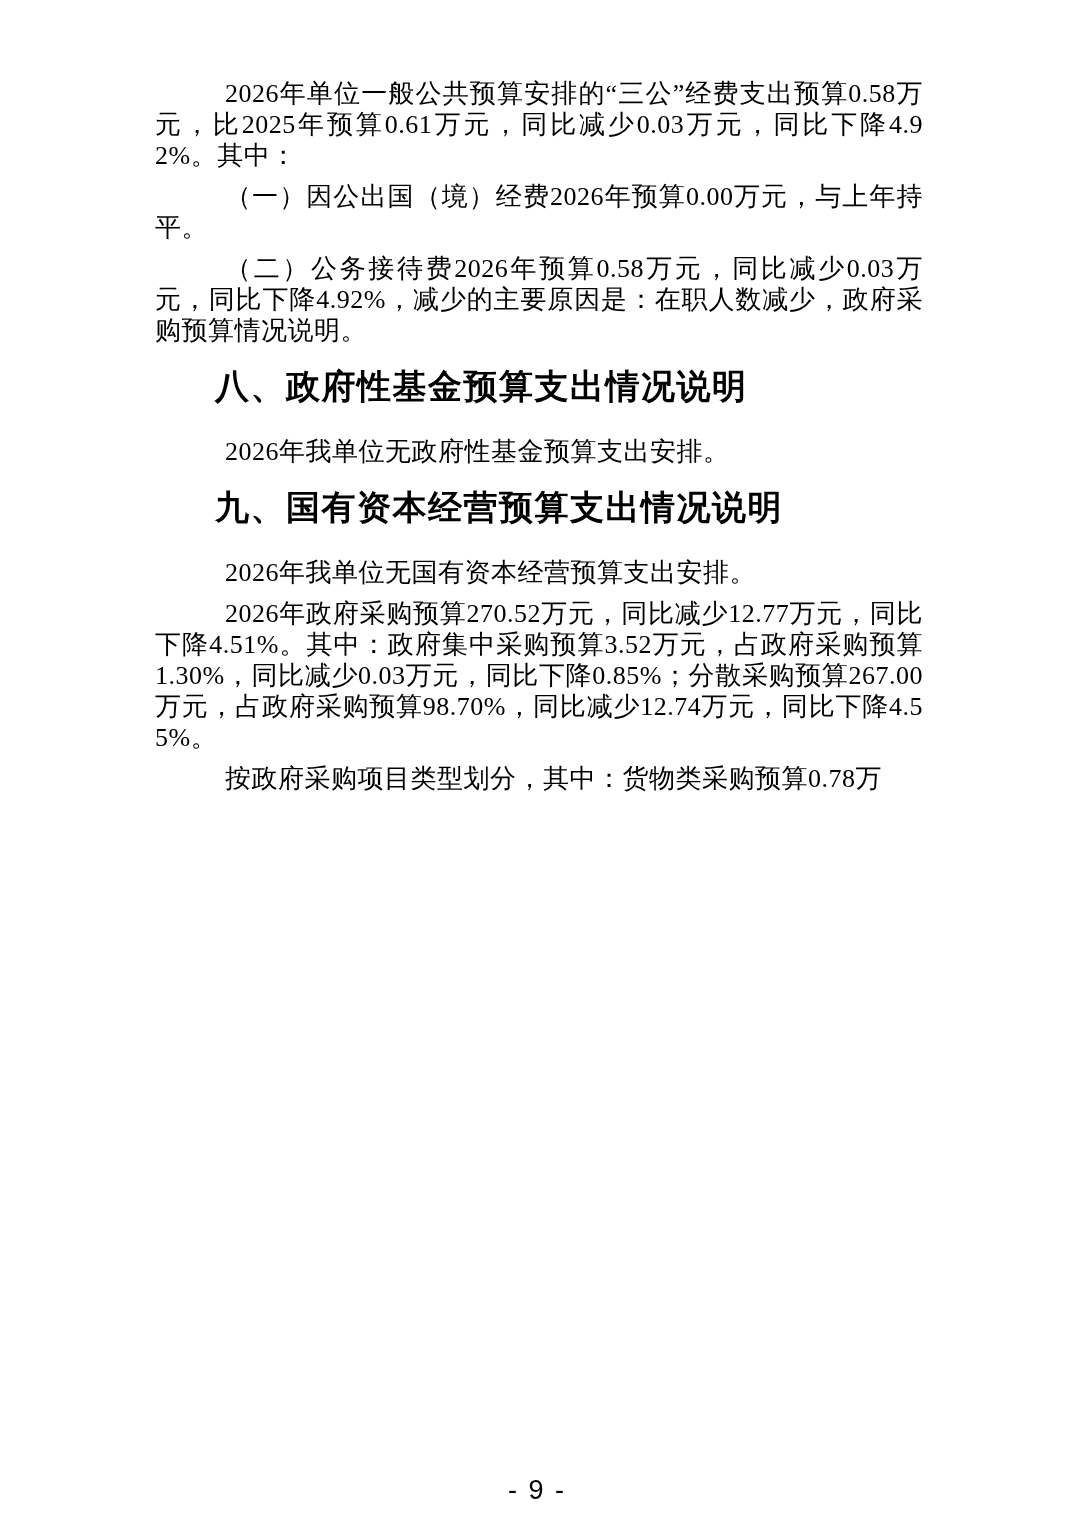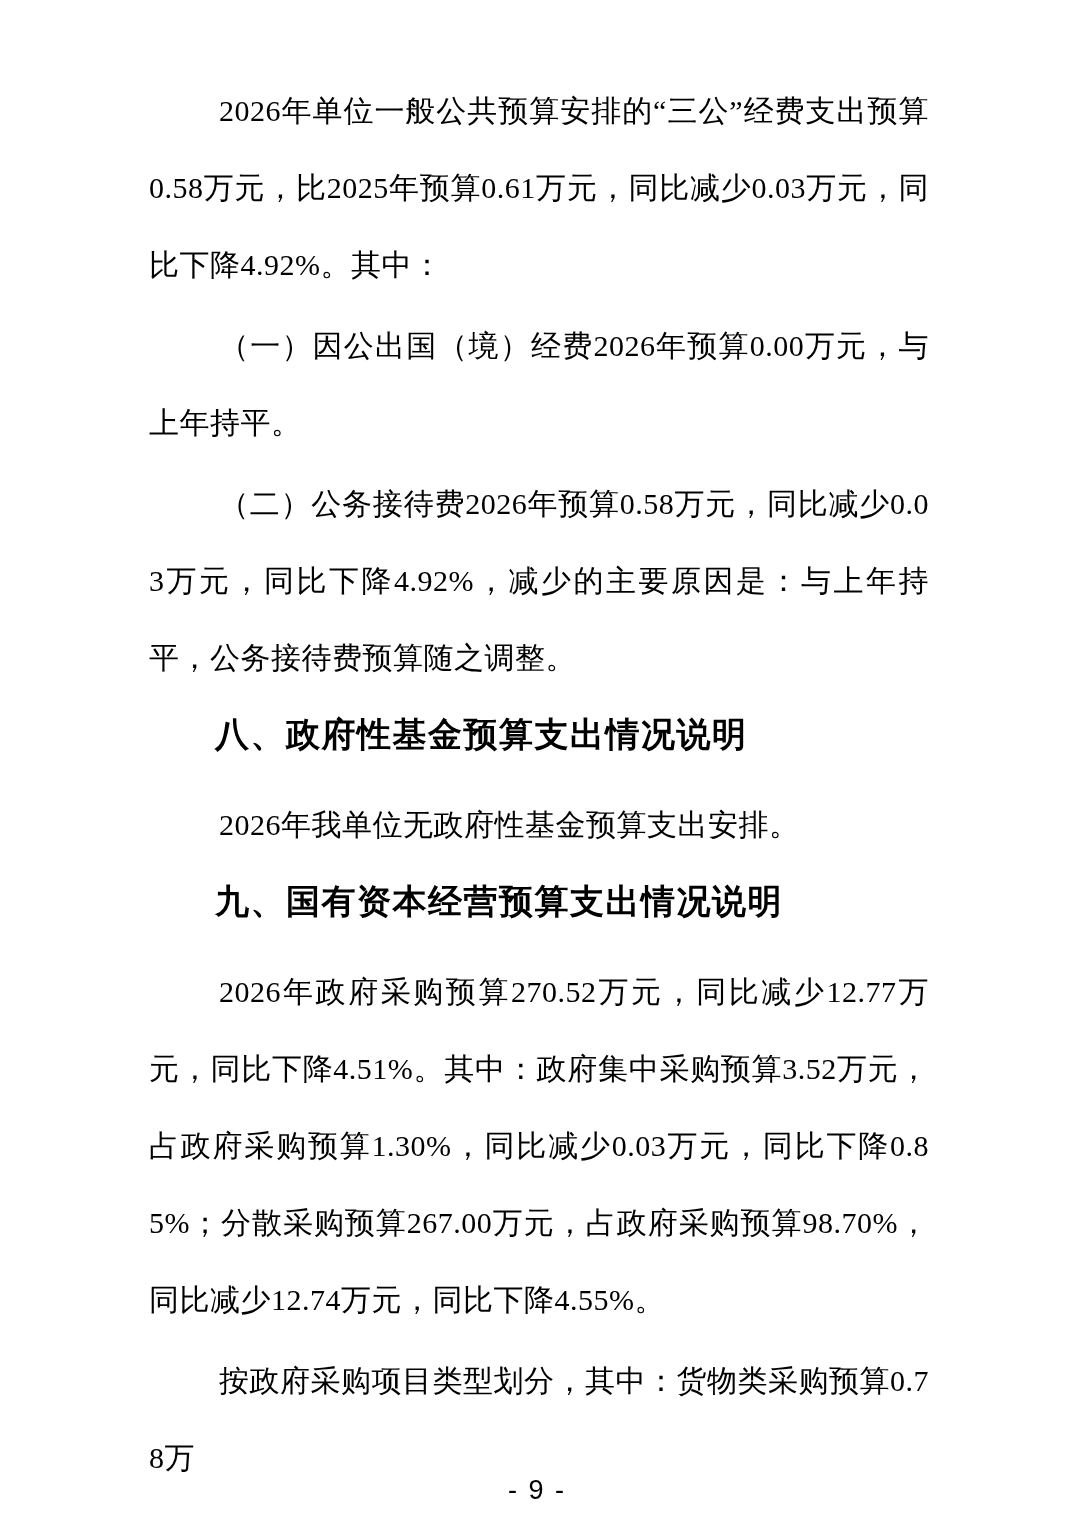--- a/index.html
+++ b/index.html
@@ -16,31 +16,31 @@
     font-family: "Liberation Serif", "DejaVu Serif", serif;
     overflow: hidden;
   }
   .content {
     position: absolute;
     top: 68px;
     left: 145px;
     width: 788px;
   }
   .para {
-    font-size: 30px;
-    line-height: 77px;
-    margin: 4px;
+    font-size: 26px;
+    line-height: 31px;
+    margin: 10px;
     text-indent: 70px;
     text-align: justify;
     text-justify: inter-ideograph;
     letter-spacing: 0.5px;
     word-break: break-all;
   }
   .heading {
-    font-family: Liberation Mono, monospace;
+    font-family: Liberation Serif, serif;
     font-size: 34px;
     font-weight: 700;
     line-height: 38px;
     margin: 22px 0 30px 0;
     text-indent: 70px;
     letter-spacing: 1.5px;
   }
   .page-number {
     position: absolute;
     left: 0;
@@ -52,21 +52,22 @@
     letter-spacing: 2px;
   }
 </style>
 </head>
 <body>
 
 <div class="page">
   <div class="content">
     <p class="para">2026年单位一般公共预算安排的“三公”经费支出预算0.58万元，比2025年预算0.61万元，同比减少0.03万元，同比下降4.92%。其中：</p>
     <p class="para">（一）因公出国（境）经费2026年预算0.00万元，与上年持平。</p>
-    <p class="para">（二）公务接待费2026年预算0.58万元，同比减少0.03万元，同比下降4.92%，减少的主要原因是：与上年持平，公务接待费预算随之调整。</p>
+    <p class="para">（二）公务接待费2026年预算0.58万元，同比减少0.03万元，同比下降4.92%，减少的主要原因是：在职人数减少，政府采购预算情况说明。</p>
     <h2 class="heading">八、政府性基金预算支出情况说明</h2>
     <p class="para">2026年我单位无政府性基金预算支出安排。</p>
     <h2 class="heading">九、国有资本经营预算支出情况说明</h2>
+    <p class="para">2026年我单位无国有资本经营预算支出安排。</p>
     <p class="para">2026年政府采购预算270.52万元，同比减少12.77万元，同比下降4.51%。其中：政府集中采购预算3.52万元，占政府采购预算1.30%，同比减少0.03万元，同比下降0.85%；分散采购预算267.00万元，占政府采购预算98.70%，同比减少12.74万元，同比下降4.55%。</p>
     <p class="para">按政府采购项目类型划分，其中：货物类采购预算0.78万</p>
   </div>
   <div class="page-number">- 9 -</div>
 </div>
 
 </body></html>

